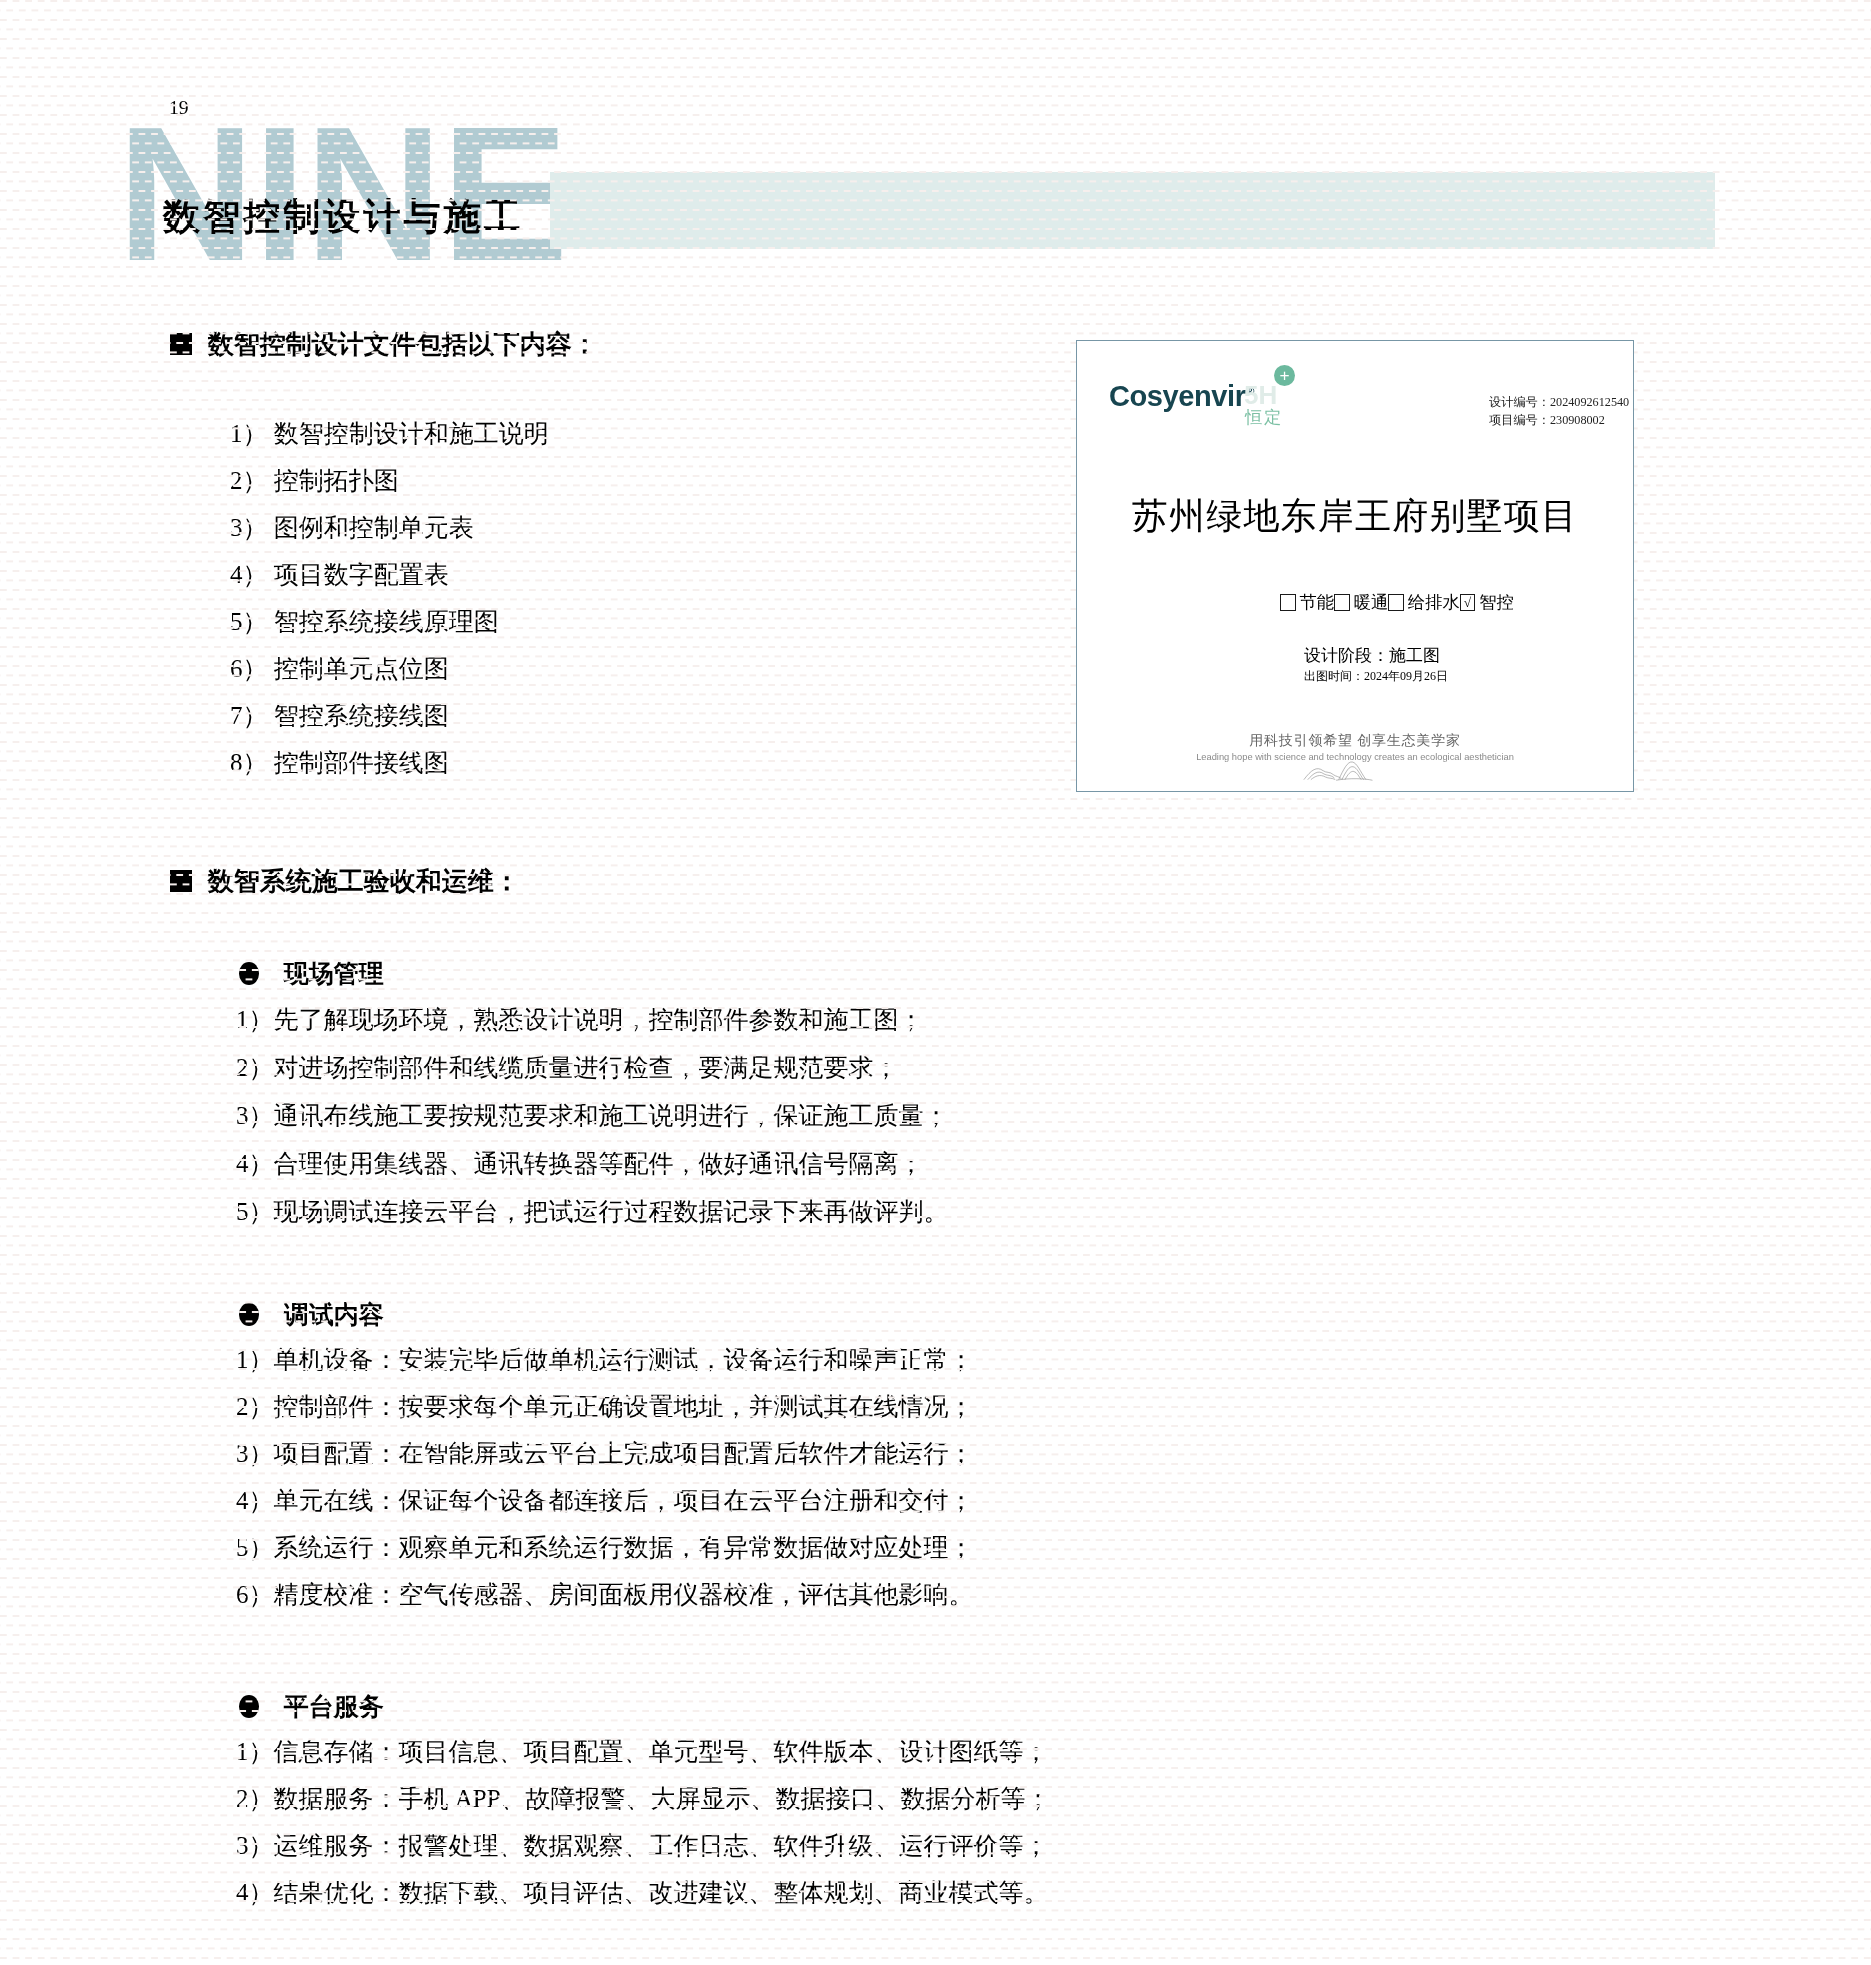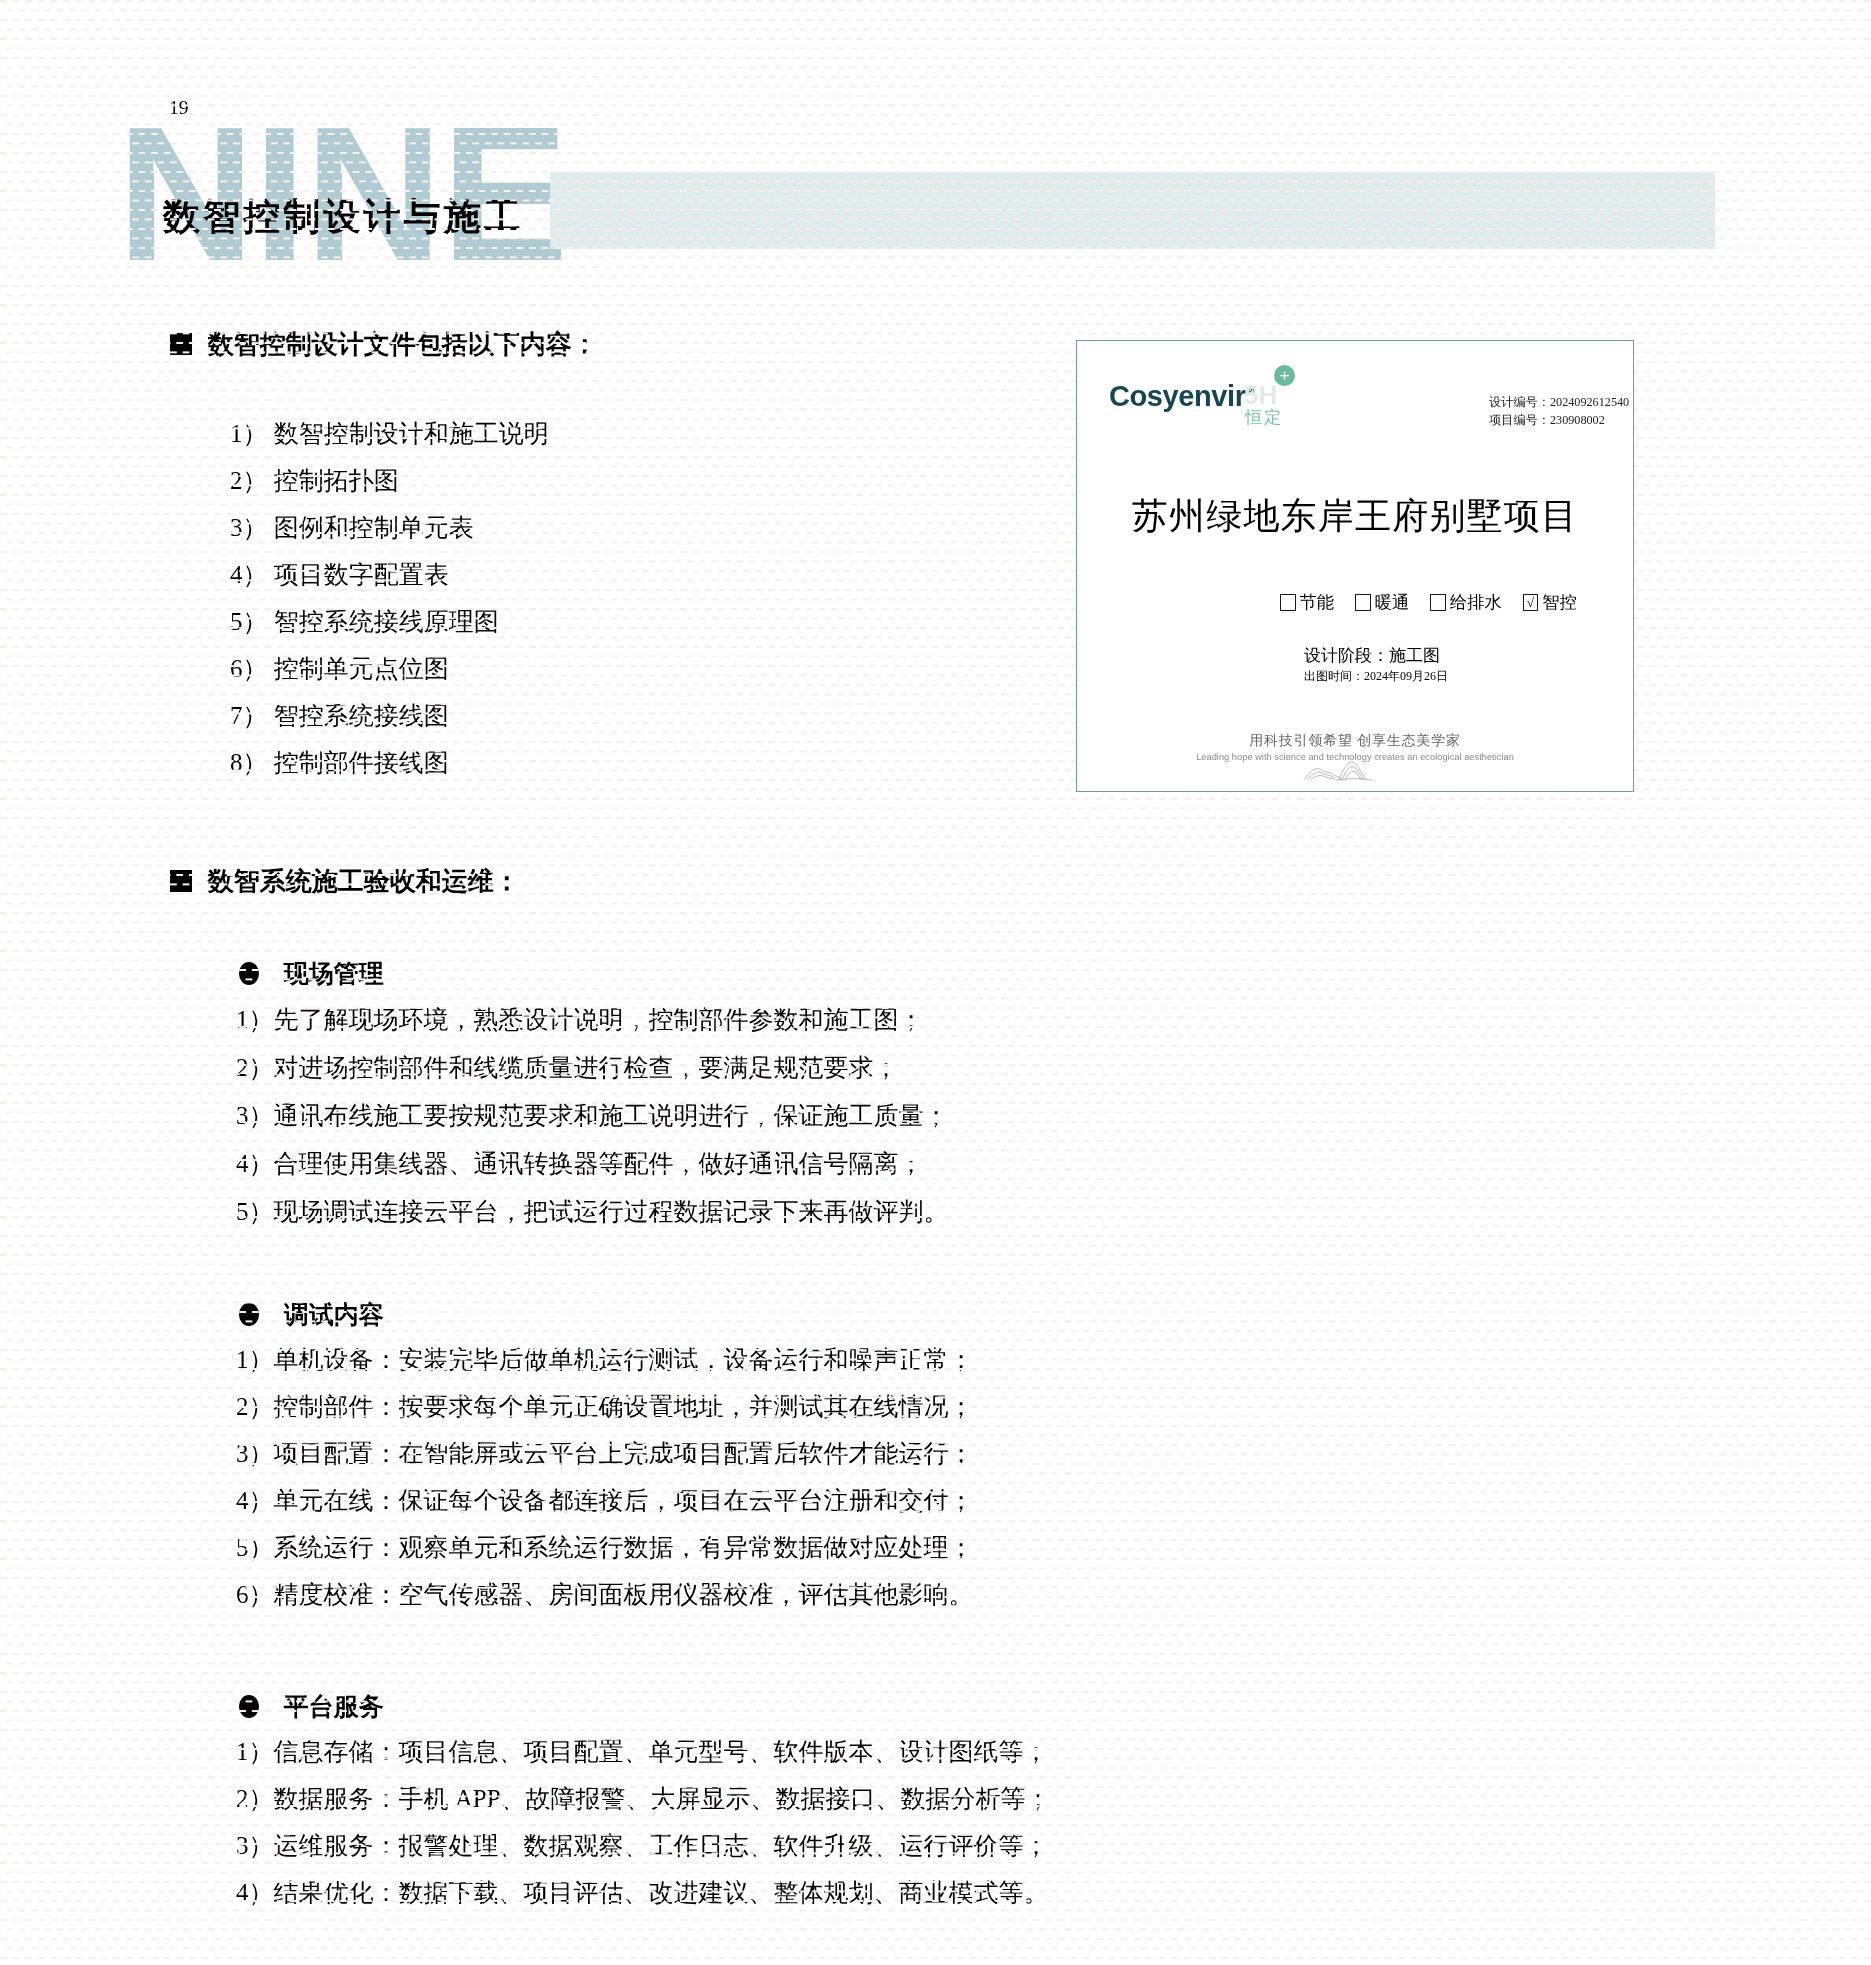--- a/index.html
+++ b/index.html
@@ -55,21 +55,21 @@
   #card-logo sup{font-size:11.8px;}
   #card-5h{left:167px;top:39px;font-family:"Liberation Sans","DejaVu Sans",sans-serif;font-weight:bold;
     font-size:26px;color:#e0ece8;text-align:right;}
   #card-plus{left:197px;top:24.4px;width:21px;height:21px;border-radius:50%;background:#6cb99e;color:#fff;
     text-align:center;font-size:17.3px;line-height:20.4px;font-family:"Liberation Sans",sans-serif;}
   #card-hengding{left:168px;top:64px;font-size:17.3px;color:#7cc0a4;letter-spacing:1.6px;}
   #card-codes{left:412px;top:52px;font-size:12.2px;line-height:18px;color:#222;white-space:nowrap;}
   .card-title{left:0;width:100%;text-align:center;font-size:36px;line-height:33px;letter-spacing:1.2px;color:#000;}
   #card-title1{top:159px;}
   #card-title2{top:204px;}
-  #card-checkboxes{left:163px;top:252px;display:flex;gap:21px;font-size:17.3px;line-height:19px;padding-left:40px;}
+  #card-checkboxes{left:163px;top:252px;display:flex;font-size:17.3px;line-height:19px;padding-left:40px;}
   .cb{display:flex;align-items:center;gap:3.9px;white-space:nowrap;}
   .cb .box{display:inline-block;width:15.7px;height:17.3px;border:1.2px solid #1a1a1a;box-sizing:border-box;
     text-align:center;font-size:13.4px;line-height:15.7px;}
   #card-stage{left:227px;top:306px;font-size:17px;line-height:19.7px;white-space:nowrap;font-family:Liberation Mono, monospace;}
   #card-date{left:227px;top:326px;font-size:12px;line-height:19.7px;white-space:nowrap;}
   #card-slogan{left:0;width:100%;top:391px;text-align:center;font-size:14px;color:#666;letter-spacing:0.8px;}
   #card-slogan-en{left:0;width:100%;top:410px;text-align:center;font-size:9.8px;color:#8a8a8a;
     font-family:"Liberation Sans",sans-serif;transform:scaleX(.95);}
   #card-mountains{left:48%;top:417px;transform:translateX(-50%);}
 </style>

